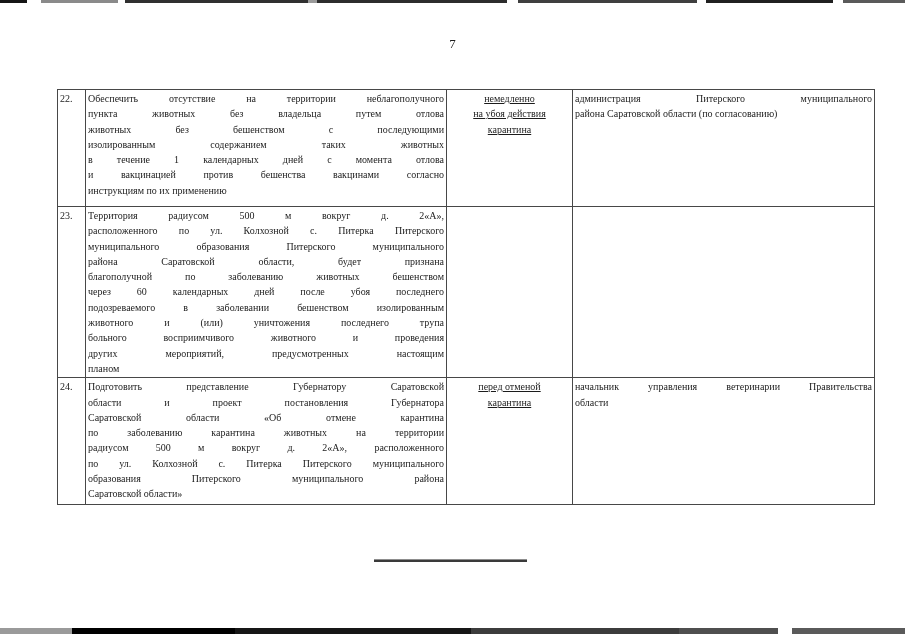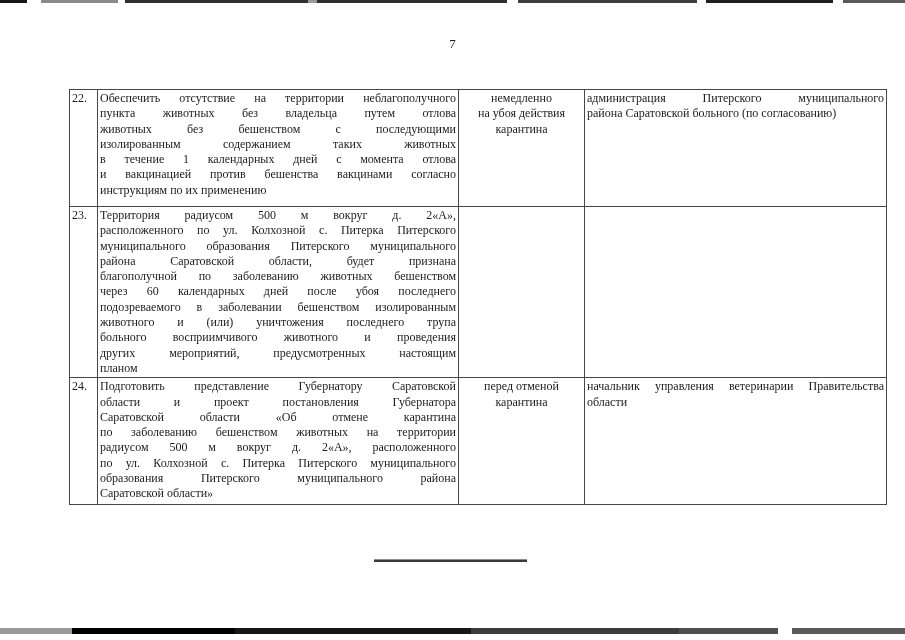--- a/index.html
+++ b/index.html
@@ -29,37 +29,37 @@
       #9a9a9a 0%,#9a9a9a 8%,#000000 8%,#000000 26%,
       #161616 26%,#161616 52%,#3c3c3c 52%,#3c3c3c 75%,
       #4f4f4f 75%,#4f4f4f 86%,transparent 86%,transparent 87.5%,
       #5a5a5a 87.5%,#5a5a5a 100%);
   }
   .page-number{
     position:absolute;top:36px;left:0;width:905px;
     text-align:center;font-size:13px;
   }
   table.plan{
-    position:absolute;left:69px;top:89px;
+    position:absolute;left:57px;top:89px;
     width:817px;
     border-collapse:collapse;
     table-layout:fixed;
-    font-size:12px;
+    font-size:10px;
     line-height:15.3px;
   }
   table.plan td{
     border:1.5px solid #474747;
     vertical-align:top;
     padding:1px 2px;
     overflow:hidden;
   }
   td.num{padding-left:2px;padding-right:0;}
   .lines .ln{text-align:justify;text-align-last:justify;}
   .lines .ln:last-child{text-align-last:left;}
-  .lines.center .ln,.lines.center .ln:last-child{text-align:right;text-align-last:center;}
+  .lines.center .ln,.lines.center .ln:last-child{text-align:right;text-align-last:center;text-decoration:underline;}
   td.section-cell{
     text-align:center;font-weight:bold;
     padding:0;line-height:15px;height:16px;
   }
   .mid-rule{
     position:absolute;left:374px;top:559px;width:153px;height:3px;
     background:linear-gradient(180deg,#8d8d8d 0%,#8d8d8d 35%,#3a3a3a 35%,#3a3a3a 100%);
   }
 </style>
 </head>
@@ -95,21 +95,21 @@
       <td>
         <div class="lines center">
               <div class="ln">немедленно</div>
               <div class="ln">на убоя действия</div>
               <div class="ln">карантина</div>
             </div>
       </td>
       <td>
         <div class="lines">
               <div class="ln">администрация Питерского муниципального</div>
-              <div class="ln">района Саратовской больного (по согласованию)</div>
+              <div class="ln">района Саратовской области (по согласованию)</div>
             </div>
       </td>
     </tr>
     <tr style="height:166px">
       <td class="num">23.</td>
       <td>
         <div class="lines">
               <div class="ln">Территория радиусом 500 м вокруг д. 2«А»,</div>
               <div class="ln">расположенного по ул. Колхозной с. Питерка Питерского</div>
               <div class="ln">муниципального образования Питерского муниципального</div>
@@ -130,21 +130,21 @@
         <div class="lines"></div>
       </td>
     </tr>
     <tr style="height:127px">
       <td class="num">24.</td>
       <td>
         <div class="lines">
               <div class="ln">Подготовить представление Губернатору Саратовской</div>
               <div class="ln">области и проект постановления Губернатора</div>
               <div class="ln">Саратовской области «Об отмене карантина</div>
-              <div class="ln">по заболеванию бешенством животных на территории</div>
+              <div class="ln">по заболеванию карантина животных на территории</div>
               <div class="ln">радиусом 500 м вокруг д. 2«А», расположенного</div>
               <div class="ln">по ул. Колхозной с. Питерка Питерского муниципального</div>
               <div class="ln">образования Питерского муниципального района</div>
               <div class="ln">Саратовской области»</div>
             </div>
       </td>
       <td>
         <div class="lines center">
               <div class="ln">перед отменой</div>
               <div class="ln">карантина</div>

